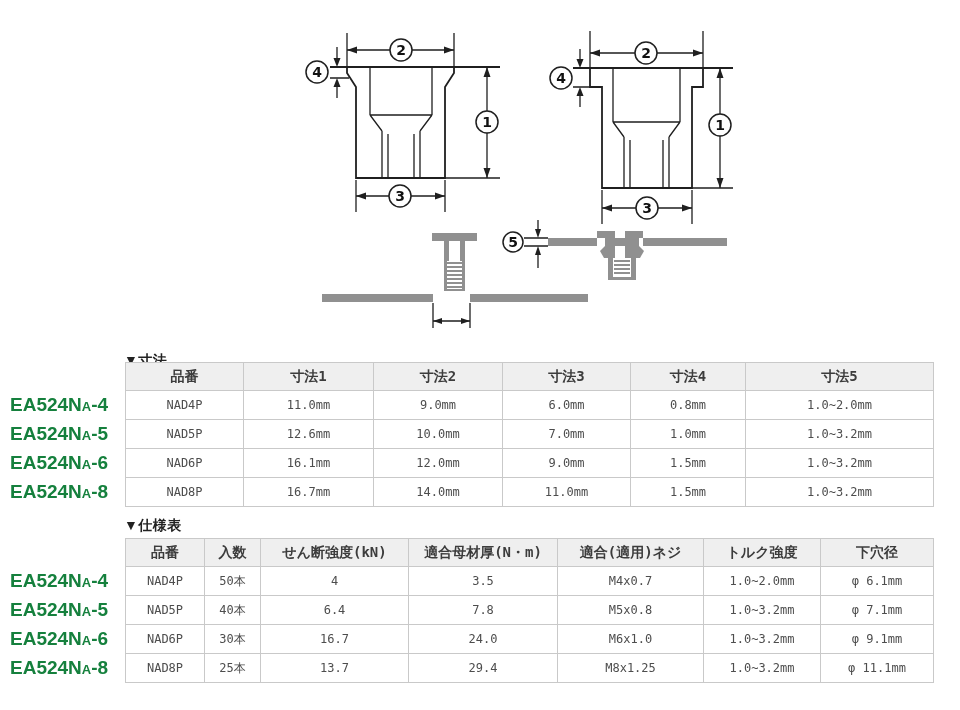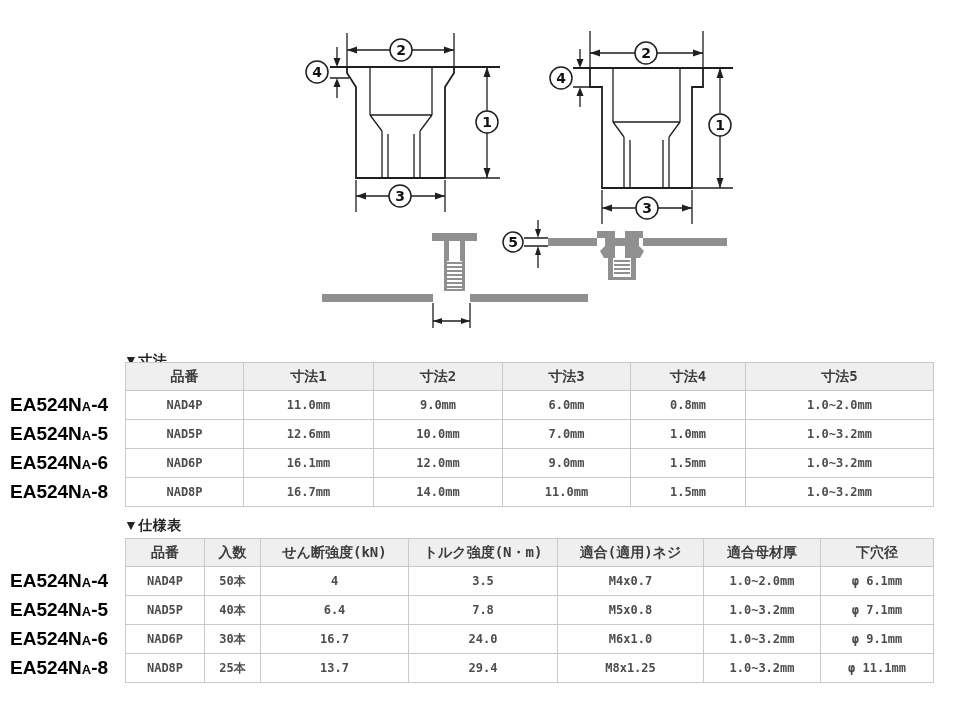--- a/index.html
+++ b/index.html
@@ -15,24 +15,24 @@
   .heading-dim  { top:352px; }
   .heading-spec { top:517px; }
   table {
     position:absolute; border-collapse:collapse; table-layout:fixed;
     font-family:"DejaVu Sans Mono","Liberation Mono",monospace;
   }
   .t1 { left:125px; top:362px; width:808px; }
   .t2 { left:125px; top:538px; width:808px; }
   th, td { border:1px solid #c9c9c9; text-align:center; padding:0; overflow:hidden; }
   th { background:#efefef; height:27px; font-size:14px; font-weight:bold; color:#3c3c3c; }
-  td { background:#ffffff; height:28px; font-size:12px; color:#4d4d4d;font-weight:bold; }
+  td { background:#ffffff; height:28px; font-size:12px; color:#4d4d4d; }
   .part-label {
     position:absolute; left:10px; width:115px; height:21px; line-height:21px;
-    font-size:19px; font-weight:bold; color:#000000; white-space:nowrap;
+    font-size:19px; font-weight:bold; color:#15803d; white-space:nowrap;
     font-family:"Liberation Sans", sans-serif;
   }
   .part-label .small-a { font-size:13px; }
   .lbl-d1 { top:394px; } .lbl-d2 { top:423px; } .lbl-d3 { top:452px; } .lbl-d4 { top:481px; }
   .lbl-s1 { top:570px; } .lbl-s2 { top:599px; } .lbl-s3 { top:628px; } .lbl-s4 { top:657px; }
   .ln   { stroke:#1f1f1f; stroke-width:1.8; fill:none; }
   .lnthin { stroke:#1f1f1f; stroke-width:1.3; fill:none; }
   .arr  { fill:#1f1f1f; stroke:none; }
   .callout-circle { fill:#ffffff; stroke:#1f1f1f; stroke-width:1.5; }
   .callout-num { font:bold 14px "DejaVu Sans", sans-serif; fill:#111; text-anchor:middle; }
@@ -238,23 +238,23 @@
         <col style="width:149px">
         <col style="width:146px">
         <col style="width:117px">
         <col style="width:113px">
       </colgroup>
     <tbody>
         <tr>
       <th>品番</th>
       <th>入数</th>
       <th>せん断強度(kN)</th>
-      <th>トルク強度(N・m)</th>
+      <th>適合母材厚(N・m)</th>
       <th>適合(適用)ネジ</th>
-      <th>適合母材厚</th>
+      <th>トルク強度</th>
       <th>下穴径</th>
     </tr>
     <tr>
       <td>NAD4P</td>
       <td>50本</td>
       <td>4</td>
       <td>3.5</td>
       <td>M4x0.7</td>
       <td>1.0~2.0mm</td>
       <td>φ 6.1mm</td>

